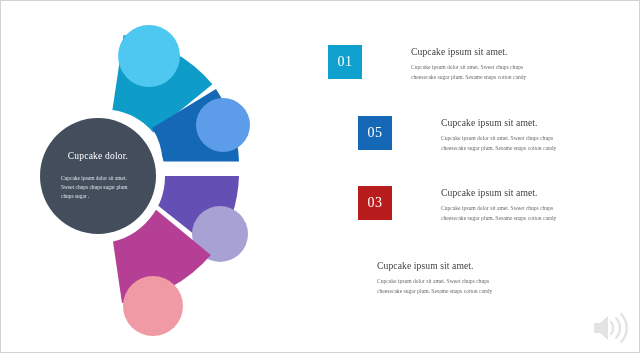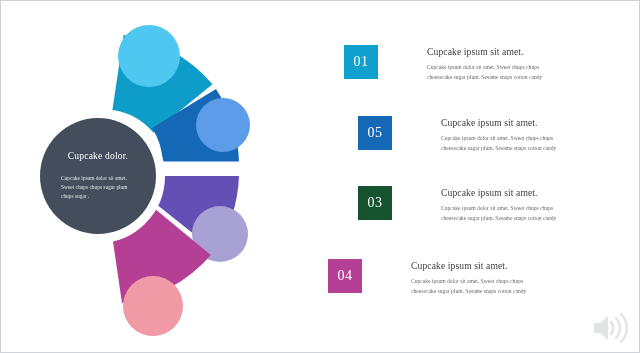--- a/index.html
+++ b/index.html
@@ -64,21 +64,21 @@
     left: 300px;
     top: 0;
     width: 340px;
     height: 353px;
   }
   .item {
     position: absolute;
     display: flex;
     align-items: flex-start;
   }
-  .item-1 { left: 43px;  top: 44px;  }
+  .item-1 { left: 27px;  top: 44px;  }
   .item-2 { left: 57px;  top: 115px; }
   .item-3 { left: 57px;  top: 185px; }
   .item-4 { left: 27px;  top: 258px; }
 
   .badge {
     width: 34px;
     height: 34px;
     flex: 0 0 34px;
     display: flex;
     align-items: center;
@@ -162,29 +162,28 @@
 
     <div class="item item-2">
       <div class="badge" style="background:#1468b5">05</div>
       <div class="item-text">
         <div class="item-title">Cupcake ipsum sit amet.</div>
         <div class="item-body">Cupcake ipsum dolor sit amet. Sweet chups chups cheesecake sugar plum. Sesame snaps cotton candy</div>
       </div>
     </div>
 
     <div class="item item-3">
-      <div class="badge" style="background:#14532d">03</div>
+      <div class="badge" style="background:#b91c1c">03</div>
       <div class="item-text">
         <div class="item-title">Cupcake ipsum sit amet.</div>
         <div class="item-body">Cupcake ipsum dolor sit amet. Sweet chups chups cheesecake sugar plum. Sesame snaps cotton candy</div>
       </div>
     </div>
 
     <div class="item item-4">
-      <div class="badge" style="background:#b53f95">04</div>
       <div class="item-text">
         <div class="item-title">Cupcake ipsum sit amet.</div>
         <div class="item-body">Cupcake ipsum dolor sit amet. Sweet chups chups cheesecake sugar plum. Sesame snaps cotton candy</div>
       </div>
     </div>
   </div>
 
   <div id="speaker">
     <svg viewBox="0 0 40 36" width="40" height="36" xmlns="http://www.w3.org/2000/svg">
       <path d="M4 13 h6 l8 -7 v24 l-8 -7 H4 Z" fill="#b9bdc2"></path>

